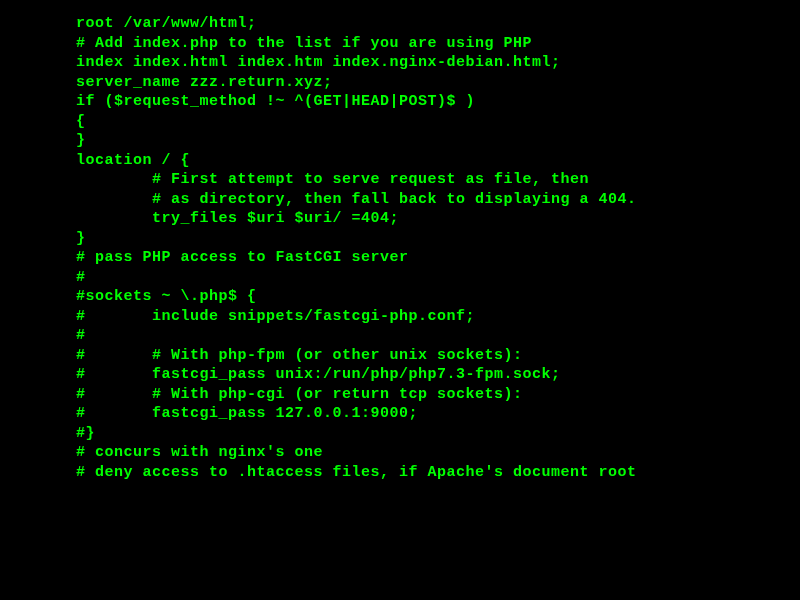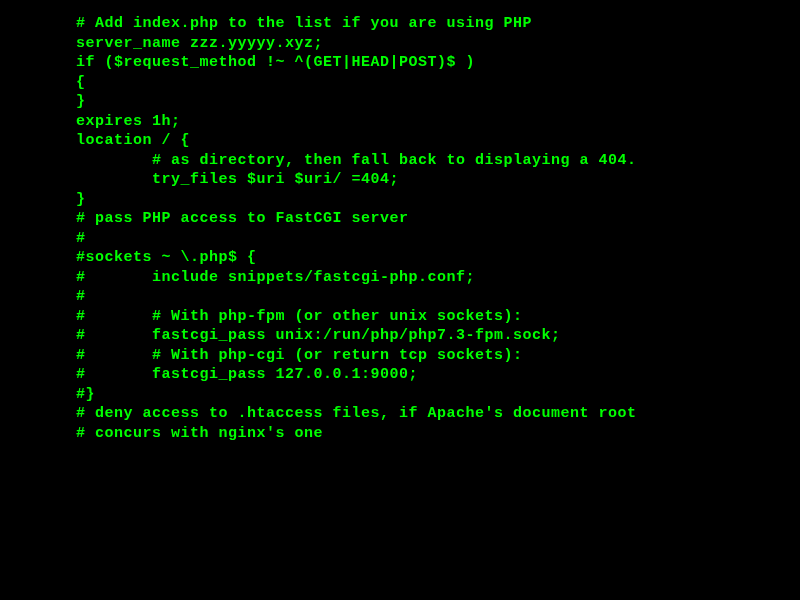--- a/index.html
+++ b/index.html
@@ -21,40 +21,42 @@
     }
     .terminal-line {
       white-space: pre;
       letter-spacing: 0.5px;
     }
   </style>
 </head>
 <body>
 
 <div class="terminal-content">
+  <div class="terminal-line">root /var/www/html;</div>
   <div class="terminal-line"></div>
   <div class="terminal-line"># Add index.php to the list if you are using PHP</div>
+  <div class="terminal-line">index index.html index.htm index.nginx-debian.html;</div>
   <div class="terminal-line"></div>
-  <div class="terminal-line">server_name zzz.yyyyy.xyz;</div>
+  <div class="terminal-line">server_name zzz.return.xyz;</div>
   <div class="terminal-line">if ($request_method !~ ^(GET|HEAD|POST)$ )</div>
   <div class="terminal-line">{</div>
   <div class="terminal-line">}</div>
-  <div class="terminal-line">expires 1h;</div>
   <div class="terminal-line"></div>
   <div class="terminal-line">location / {</div>
+  <div class="terminal-line">        # First attempt to serve request as file, then</div>
   <div class="terminal-line">        # as directory, then fall back to displaying a 404.</div>
   <div class="terminal-line">        try_files $uri $uri/ =404;</div>
   <div class="terminal-line">}</div>
   <div class="terminal-line"></div>
   <div class="terminal-line"># pass PHP access to FastCGI server</div>
   <div class="terminal-line">#</div>
   <div class="terminal-line">#sockets ~ \.php$ {</div>
   <div class="terminal-line">#       include snippets/fastcgi-php.conf;</div>
   <div class="terminal-line">#</div>
   <div class="terminal-line">#       # With php-fpm (or other unix sockets):</div>
   <div class="terminal-line">#       fastcgi_pass unix:/run/php/php7.3-fpm.sock;</div>
   <div class="terminal-line">#       # With php-cgi (or return tcp sockets):</div>
   <div class="terminal-line">#       fastcgi_pass 127.0.0.1:9000;</div>
   <div class="terminal-line">#}</div>
   <div class="terminal-line"></div>
+  <div class="terminal-line"># concurs with nginx's one</div>
   <div class="terminal-line"># deny access to .htaccess files, if Apache's document root</div>
-  <div class="terminal-line"># concurs with nginx's one</div>
 </div>
 
 </body></html>

